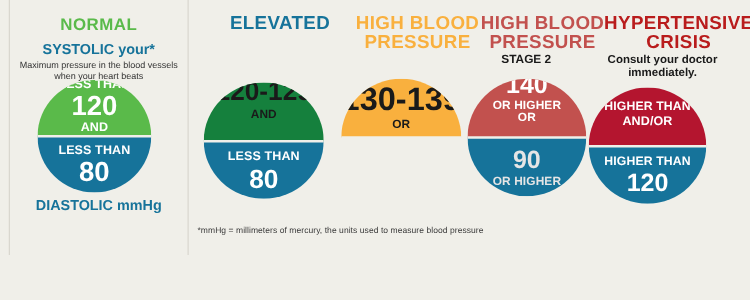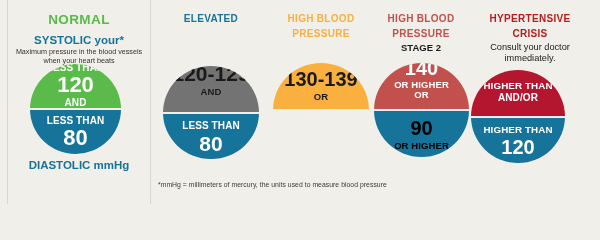--- a/index.html
+++ b/index.html
@@ -83,42 +83,42 @@
   }
 
   
   .category {
     position: absolute;
     top: 0;
     height: 204px;
   }
   .cat-heading {
     position: absolute;
-    left: 0;
+    left: 13px;
     top: 12px;
     width: 100%;
     text-align: center;
-    font-size: 10px;
+    font-size: 15px;
     font-weight: bold;
     line-height: 14.5px;
     letter-spacing: .3px;
   }
   .cat-sub {
     position: absolute;
     left: 0;
     width: 100%;
     text-align: center;
     font-size: 9.5px;
     font-weight: bold;
     color: #1a1a1a;
   }
   .cat-sub.one-line  { top: 42px; }
   .cat-sub.note {
     font-size: 9.2px;
-    font-weight: normal;
+    font-weight: bold;
     line-height: 11px;
     color: #1a1a1a;
   }
 
   
   .circle {
     position: absolute;
     border-radius: 50%;
     overflow: hidden;
   }
@@ -194,62 +194,62 @@
     </div>
 
     <div class="dia-label">DIASTOLIC mmHg</div>
 
   </div>
 
   <div class="category" style="left:156px; width:110px;">
     <div class="cat-heading" style="color:#16739a;">ELEVATED</div>
 
     <div class="circle" style="left:7px; top:66px; width:96px; height:93px;">
-      <div class="half top" style="background:#737373; color:#1a1a1a; padding-bottom:18px;">
+      <div class="half top" style="background:#15803d; color:#1a1a1a; padding-bottom:18px;">
         <div class="big" style="font-size:21px;">120-129</div>
         <div class="small" style="font-size:9.5px; margin-top:3px;">AND</div>
       </div>
       <div class="divider"></div>
       <div class="half bottom" style="background:#16739a; color:#ffffff; padding-top:3px;">
         <div class="small" style="font-size:10px;">LESS THAN</div>
         <div class="big" style="font-size:21px; margin-top:1px;">80</div>
       </div>
     </div>
   </div>
 
   <div class="category" style="left:266px; width:110px;">
     <div class="cat-heading" style="color:#f9b03e;">
       <span>HIGH BLOOD</span><br>
       <span>PRESSURE</span>
     </div>
 
     <div class="circle" style="left:7px; top:63px; width:96px; height:94px;">
       <div class="half top" style="background:#f9b03e; color:#1a1a1a; padding-bottom:3px;">
-        <div class="big" style="font-size:20px;">130-139</div>
+        <div class="big" style="font-size:26px;">130-139</div>
         <div class="small" style="font-size:9.5px; margin-top:3px;">OR</div>
       </div>
       <div class="divider"></div>
     </div>
   </div>
 
   <div class="category" style="left:366px; width:110px;">
     <div class="cat-heading" style="color:#c2514e;">
       <span>HIGH BLOOD</span><br>
       <span>PRESSURE</span>
     </div>
     <div class="cat-sub one-line">STAGE 2</div>
 
     <div class="circle" style="left:8px; top:63px; width:95px; height:94px;">
       <div class="half top" style="background:#c2514e; color:#ffffff; padding-bottom:16px;">
         <div class="big" style="font-size:20px;">140</div>
         <div class="small" style="font-size:9.5px; margin-top:2px;">OR HIGHER</div>
         <div class="small" style="font-size:9.5px;">OR</div>
       </div>
       <div class="divider"></div>
-      <div class="half bottom" style="background:#16739a; color:#000000; padding-top:2px;">
+      <div class="half bottom" style="background:#16739a; color:#e5e5e5; padding-top:2px;">
         <div class="big" style="font-size:20px;">90</div>
         <div class="small" style="font-size:9.5px; margin-top:3px;">OR HIGHER</div>
       </div>
     </div>
   </div>
 
   <div class="category" style="left:466px; width:128px;">
     <div class="cat-heading" style="color:#b91c1c;">
       <span>HYPERTENSIVE</span><br>
       <span>CRISIS</span>

